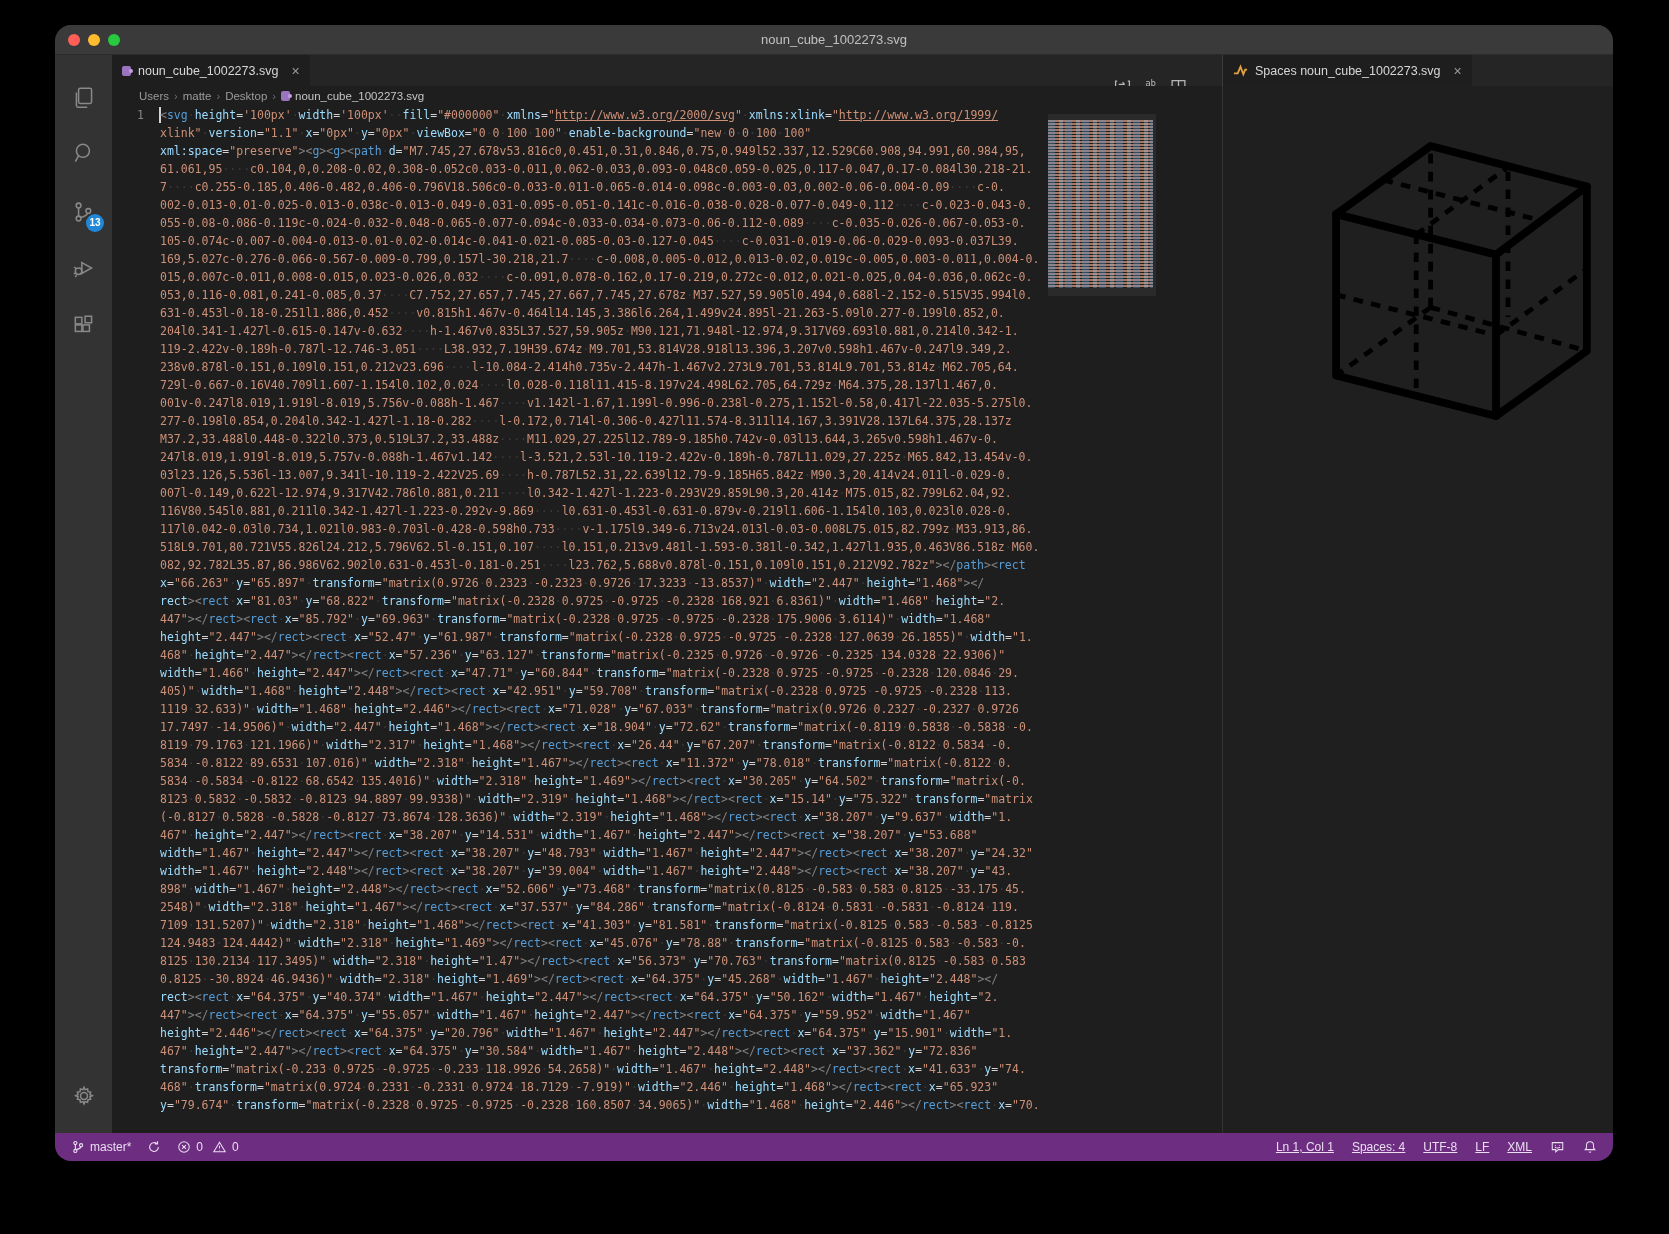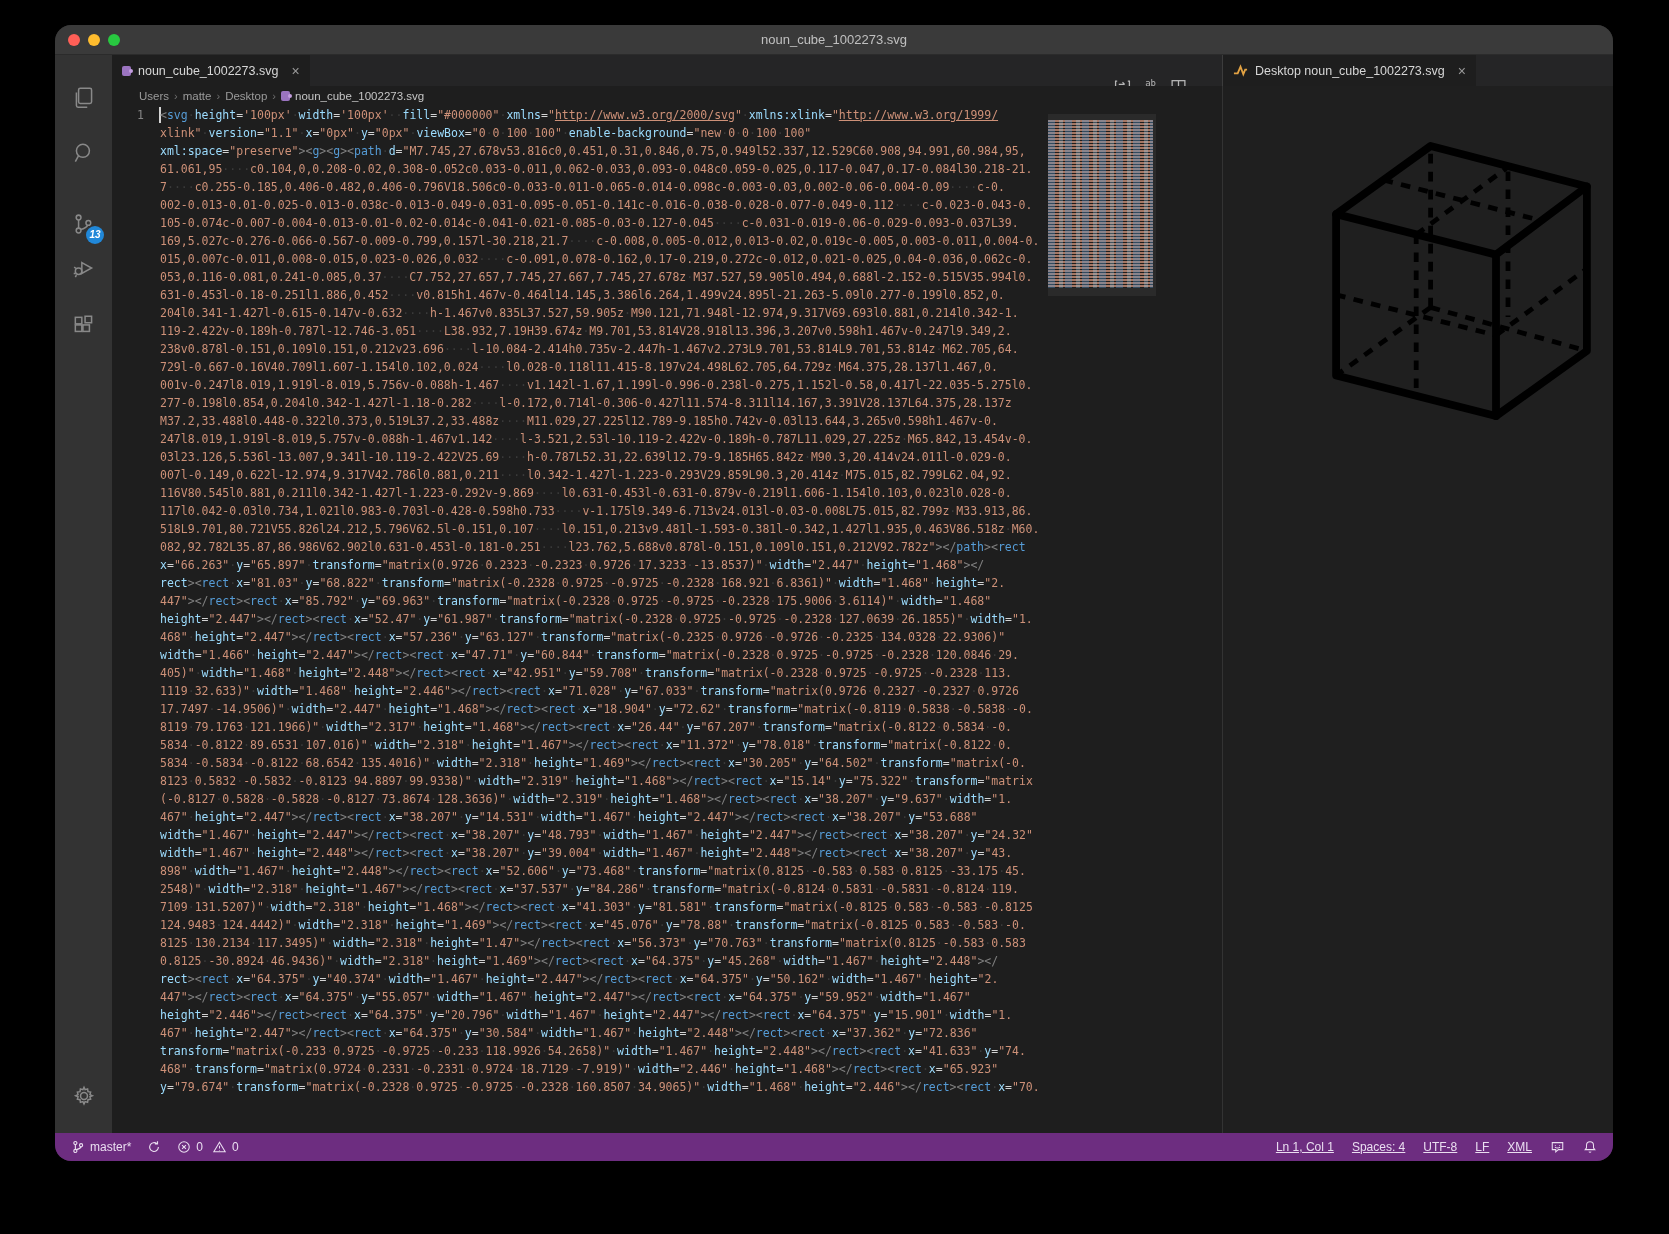--- a/index.html
+++ b/index.html
@@ -101,21 +101,21 @@
         <rect x="7" y="3" width="12" height="14" rx="1.5"></rect>
           <path d="M5 7 v12 a1.5 1.5 0 0 0 1.5 1.5 H15"></path>
       </svg>
     </div>
     <div class="act" style="top:73px;">
       <svg width="26" height="26" viewBox="0 0 24 24" fill="none" stroke-width="1.4">
         <circle cx="11" cy="10" r="6"></circle>
           <path d="M7 14.5 L4 20"></path>
       </svg>
     </div>
-    <div class="act" style="top:144px;font-style:italic;">
+    <div class="act" style="top:132px;">
       <svg width="26" height="26" viewBox="0 0 24 24" fill="none" stroke-width="1.4">
         <circle cx="7" cy="6" r="2.2"></circle>
           <circle cx="7" cy="18" r="2.2"></circle>
           <circle cx="16" cy="11" r="2.2"></circle>
         <path d="M7 8.2 V15.8 M9 17 C13 16 14.5 15 15.5 13"></path>
       </svg>
       <span class="badge">13</span>
     </div>
     <div class="act" style="top:188px;">
       <svg width="26" height="26" viewBox="0 0 24 24" fill="none" stroke-width="1.4">
@@ -180,20 +180,21 @@
       <div>1</div>
     </div>
     <div id="cursor"></div>
     <div id="code">
         <div class="code-line"><span class="pu">&lt;</span><span class="tag">svg</span><span class="ws">·</span><span class="attr">height</span><span class="pu2">=</span><span class="str">'</span><span class="str">100px'</span><span class="ws">·</span><span class="attr">width</span><span class="pu2">=</span><span class="str">'</span><span class="str">100px'</span><span class="ws">·</span><span class="ws">·</span><span class="attr">fill</span><span class="pu2">=</span><span class="str">"</span><span class="str">#000000"</span><span class="ws">·</span><span class="attr">xmlns</span><span class="pu2">=</span><span class="str">"</span><span class="str link">http://www.w3.org/2000/svg</span><span class="str">"</span><span class="ws">·</span><span class="attr">xmlns:xlink</span><span class="pu2">=</span><span class="str">"</span><span class="str link">http://www.w3.org/1999/</span></div>
         <div class="code-line"><span class="str">xlink"</span><span class="ws">·</span><span class="attr">version</span><span class="pu2">=</span><span class="str">"</span><span class="str">1.1"</span><span class="ws">·</span><span class="attr">x</span><span class="pu2">=</span><span class="str">"</span><span class="str">0px"</span><span class="ws">·</span><span class="attr">y</span><span class="pu2">=</span><span class="str">"</span><span class="str">0px"</span><span class="ws">·</span><span class="attr">viewBox</span><span class="pu2">=</span><span class="str">"</span><span class="str">0</span><span class="ws">·</span><span class="str">0</span><span class="ws">·</span><span class="str">100</span><span class="ws">·</span><span class="str">100"</span><span class="ws">·</span><span class="attr">enable-background</span><span class="pu2">=</span><span class="str">"</span><span class="str">new</span><span class="ws">·</span><span class="str">0</span><span class="ws">·</span><span class="str">0</span><span class="ws">·</span><span class="str">100</span><span class="ws">·</span><span class="str">100"</span></div>
         <div class="code-line"><span class="attr">xml:space</span><span class="pu2">=</span><span class="str">"</span><span class="str">preserve"</span><span class="pu">&gt;</span><span class="pu">&lt;</span><span class="tag">g</span><span class="pu">&gt;</span><span class="pu">&lt;</span><span class="tag">g</span><span class="pu">&gt;</span><span class="pu">&lt;</span><span class="tag">path</span><span class="ws">·</span><span class="attr">d</span><span class="pu2">=</span><span class="str">"</span><span class="str">M7.745,27.678v53.816c0,0.451,0.31,0.846,0.75,0.949l52.337,12.529C60.908,94.991,60.984,95,</span></div>
         <div class="code-line"><span class="str">61.061,95</span><span class="ws">·</span><span class="ws">·</span><span class="ws">·</span><span class="ws">·</span><span class="str">c0.104,0,0.208-0.02,0.308-0.052c0.033-0.011,0.062-0.033,0.093-0.048c0.059-0.025,0.117-0.047,0.17-0.084l30.218-21.</span></div>
         <div class="code-line"><span class="str">7</span><span class="ws">·</span><span class="ws">·</span><span class="ws">·</span><span class="ws">·</span><span class="str">c0.255-0.185,0.406-0.482,0.406-0.796V18.506c0-0.033-0.011-0.065-0.014-0.098c-0.003-0.03,0.002-0.06-0.004-0.09</span><span class="ws">·</span><span class="ws">·</span><span class="ws">·</span><span class="ws">·</span><span class="str">c-0.</span></div>
         <div class="code-line"><span class="str">002-0.013-0.01-0.025-0.013-0.038c-0.013-0.049-0.031-0.095-0.051-0.141c-0.016-0.038-0.028-0.077-0.049-0.112</span><span class="ws">·</span><span class="ws">·</span><span class="ws">·</span><span class="ws">·</span><span class="str">c-0.023-0.043-0.</span></div>
+        <div class="code-line"><span class="str">055-0.08-0.086-0.119c-0.024-0.032-0.048-0.065-0.077-0.094c-0.033-0.034-0.073-0.06-0.112-0.089</span><span class="ws">·</span><span class="ws">·</span><span class="ws">·</span><span class="ws">·</span><span class="str">c-0.035-0.026-0.067-0.053-0.</span></div>
         <div class="code-line"><span class="str">105-0.074c-0.007-0.004-0.013-0.01-0.02-0.014c-0.041-0.021-0.085-0.03-0.127-0.045</span><span class="ws">·</span><span class="ws">·</span><span class="ws">·</span><span class="ws">·</span><span class="str">c-0.031-0.019-0.06-0.029-0.093-0.037L39.</span></div>
         <div class="code-line"><span class="str">169,5.027c-0.276-0.066-0.567-0.009-0.799,0.157l-30.218,21.7</span><span class="ws">·</span><span class="ws">·</span><span class="ws">·</span><span class="ws">·</span><span class="str">c-0.008,0.005-0.012,0.013-0.02,0.019c-0.005,0.003-0.011,0.004-0.</span></div>
         <div class="code-line"><span class="str">015,0.007c-0.011,0.008-0.015,0.023-0.026,0.032</span><span class="ws">·</span><span class="ws">·</span><span class="ws">·</span><span class="ws">·</span><span class="str">c-0.091,0.078-0.162,0.17-0.219,0.272c-0.012,0.021-0.025,0.04-0.036,0.062c-0.</span></div>
         <div class="code-line"><span class="str">053,0.116-0.081,0.241-0.085,0.37</span><span class="ws">·</span><span class="ws">·</span><span class="ws">·</span><span class="ws">·</span><span class="str">C7.752,27.657,7.745,27.667,7.745,27.678z</span><span class="ws">·</span><span class="str">M37.527,59.905l0.494,0.688l-2.152-0.515V35.994l0.</span></div>
         <div class="code-line"><span class="str">631-0.453l-0.18-0.251l1.886,0.452</span><span class="ws">·</span><span class="ws">·</span><span class="ws">·</span><span class="ws">·</span><span class="str">v0.815h1.467v-0.464l14.145,3.386l6.264,1.499v24.895l-21.263-5.09l0.277-0.199l0.852,0.</span></div>
         <div class="code-line"><span class="str">204l0.341-1.427l-0.615-0.147v-0.632</span><span class="ws">·</span><span class="ws">·</span><span class="ws">·</span><span class="ws">·</span><span class="str">h-1.467v0.835L37.527,59.905z</span><span class="ws">·</span><span class="str">M90.121,71.948l-12.974,9.317V69.693l0.881,0.214l0.342-1.</span></div>
         <div class="code-line"><span class="str">119-2.422v-0.189h-0.787l-12.746-3.051</span><span class="ws">·</span><span class="ws">·</span><span class="ws">·</span><span class="ws">·</span><span class="str">L38.932,7.19H39.674z</span><span class="ws">·</span><span class="str">M9.701,53.814V28.918l13.396,3.207v0.598h1.467v-0.247l9.349,2.</span></div>
         <div class="code-line"><span class="str">238v0.878l-0.151,0.109l0.151,0.212v23.696</span><span class="ws">·</span><span class="ws">·</span><span class="ws">·</span><span class="ws">·</span><span class="str">l-10.084-2.414h0.735v-2.447h-1.467v2.273L9.701,53.814L9.701,53.814z</span><span class="ws">·</span><span class="str">M62.705,64.</span></div>
         <div class="code-line"><span class="str">729l-0.667-0.16V40.709l1.607-1.154l0.102,0.024</span><span class="ws">·</span><span class="ws">·</span><span class="ws">·</span><span class="ws">·</span><span class="str">l0.028-0.118l11.415-8.197v24.498L62.705,64.729z</span><span class="ws">·</span><span class="str">M64.375,28.137l1.467,0.</span></div>
         <div class="code-line"><span class="str">001v-0.247l8.019,1.919l-8.019,5.756v-0.088h-1.467</span><span class="ws">·</span><span class="ws">·</span><span class="ws">·</span><span class="ws">·</span><span class="str">v1.142l-1.67,1.199l-0.996-0.238l-0.275,1.152l-0.58,0.417l-22.035-5.275l0.</span></div>
@@ -241,21 +242,21 @@
       <div id="minimap-slider"></div>
       <div id="minimap-content"></div>
     </div>
   </div>
 
   <div id="tabs-right">
     <div class="tab" style="left:0;">
       <svg width="15" height="13" viewBox="0 0 16 12" fill="none" stroke="#e2a243" stroke-width="2">
         <path d="M1 9 L5 9 L8 2 L11 10 L13 5 L15 5"></path>
       </svg>
-      <span>Desktop noun_cube_1002273.svg</span>
+      <span>Spaces noun_cube_1002273.svg</span>
       <span class="close">×</span>
     </div>
     <div class="editor-actions">
       <span class="eact" style="font-size:15px;">⋯</span>
     </div>
   </div>
 
   <div id="preview">
     <svg class="cube" width="300" height="300" viewBox="0 0 100 100">
       <g stroke="#000" fill="none" stroke-width="2.6" stroke-linejoin="round" stroke-linecap="round">

